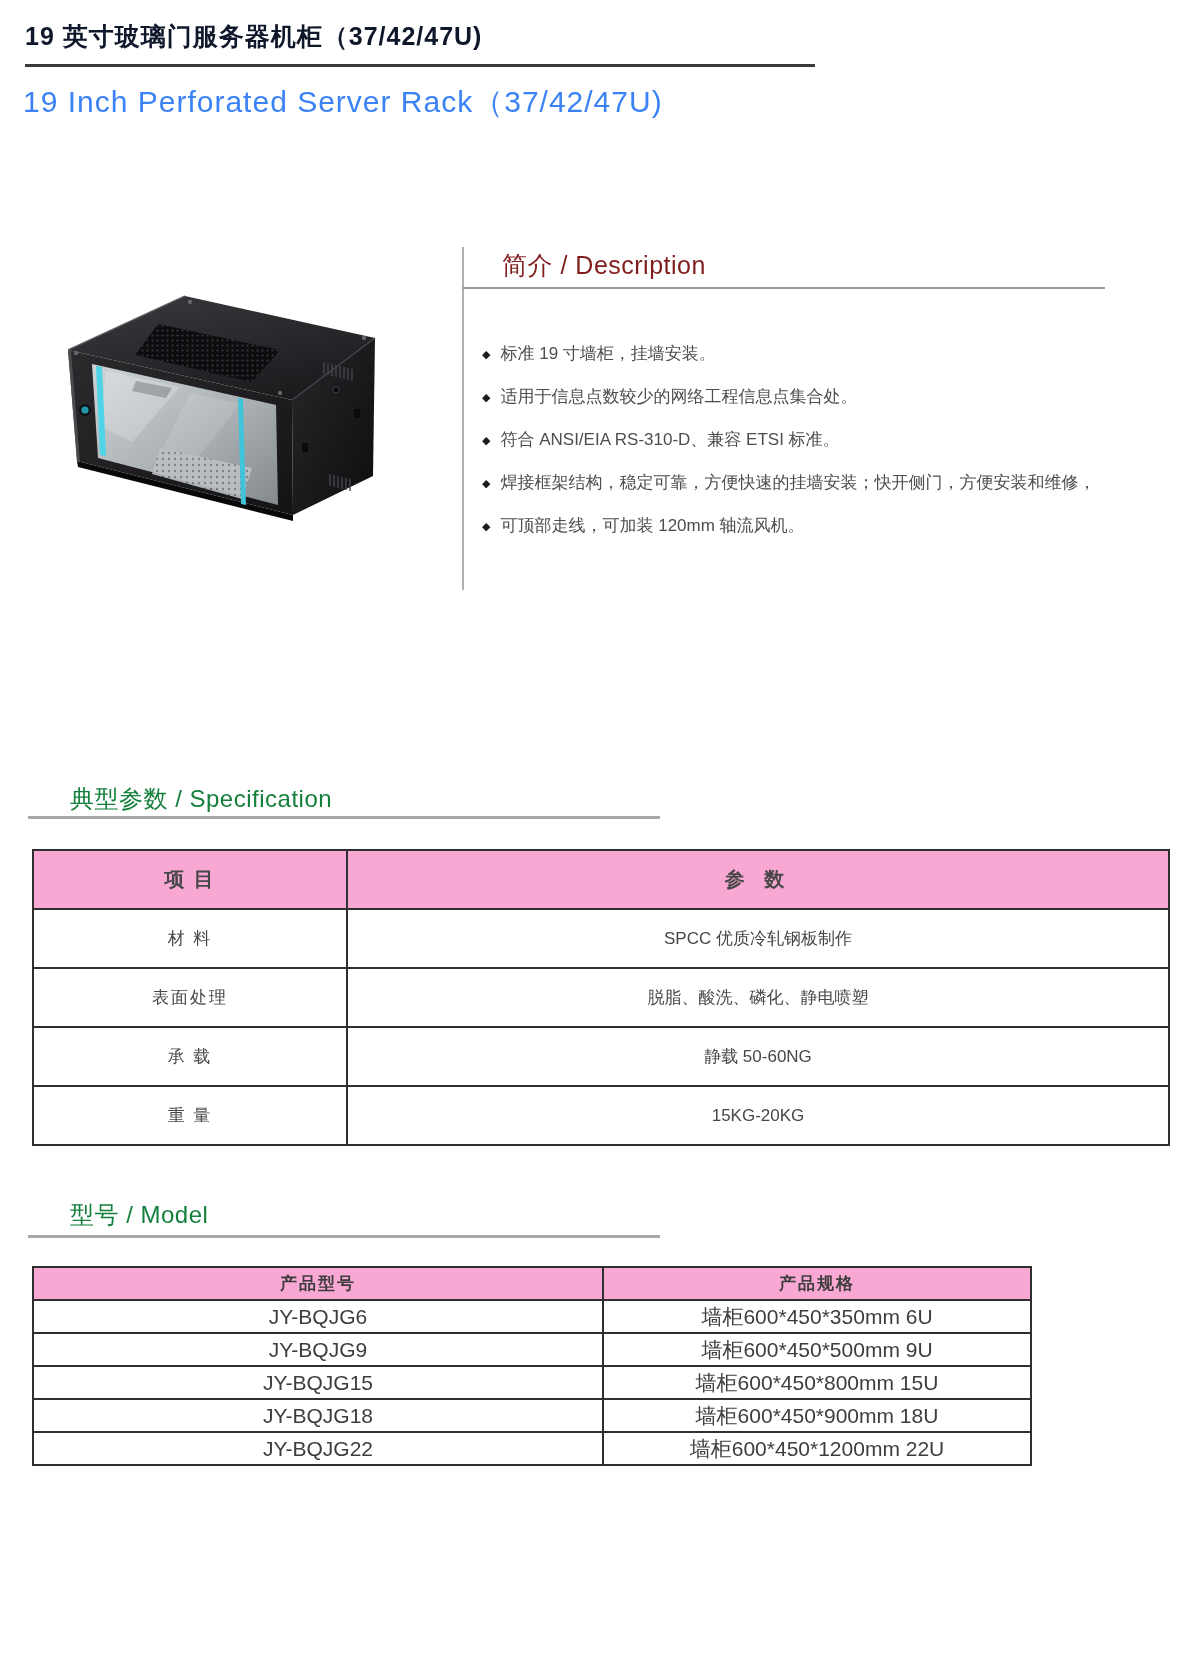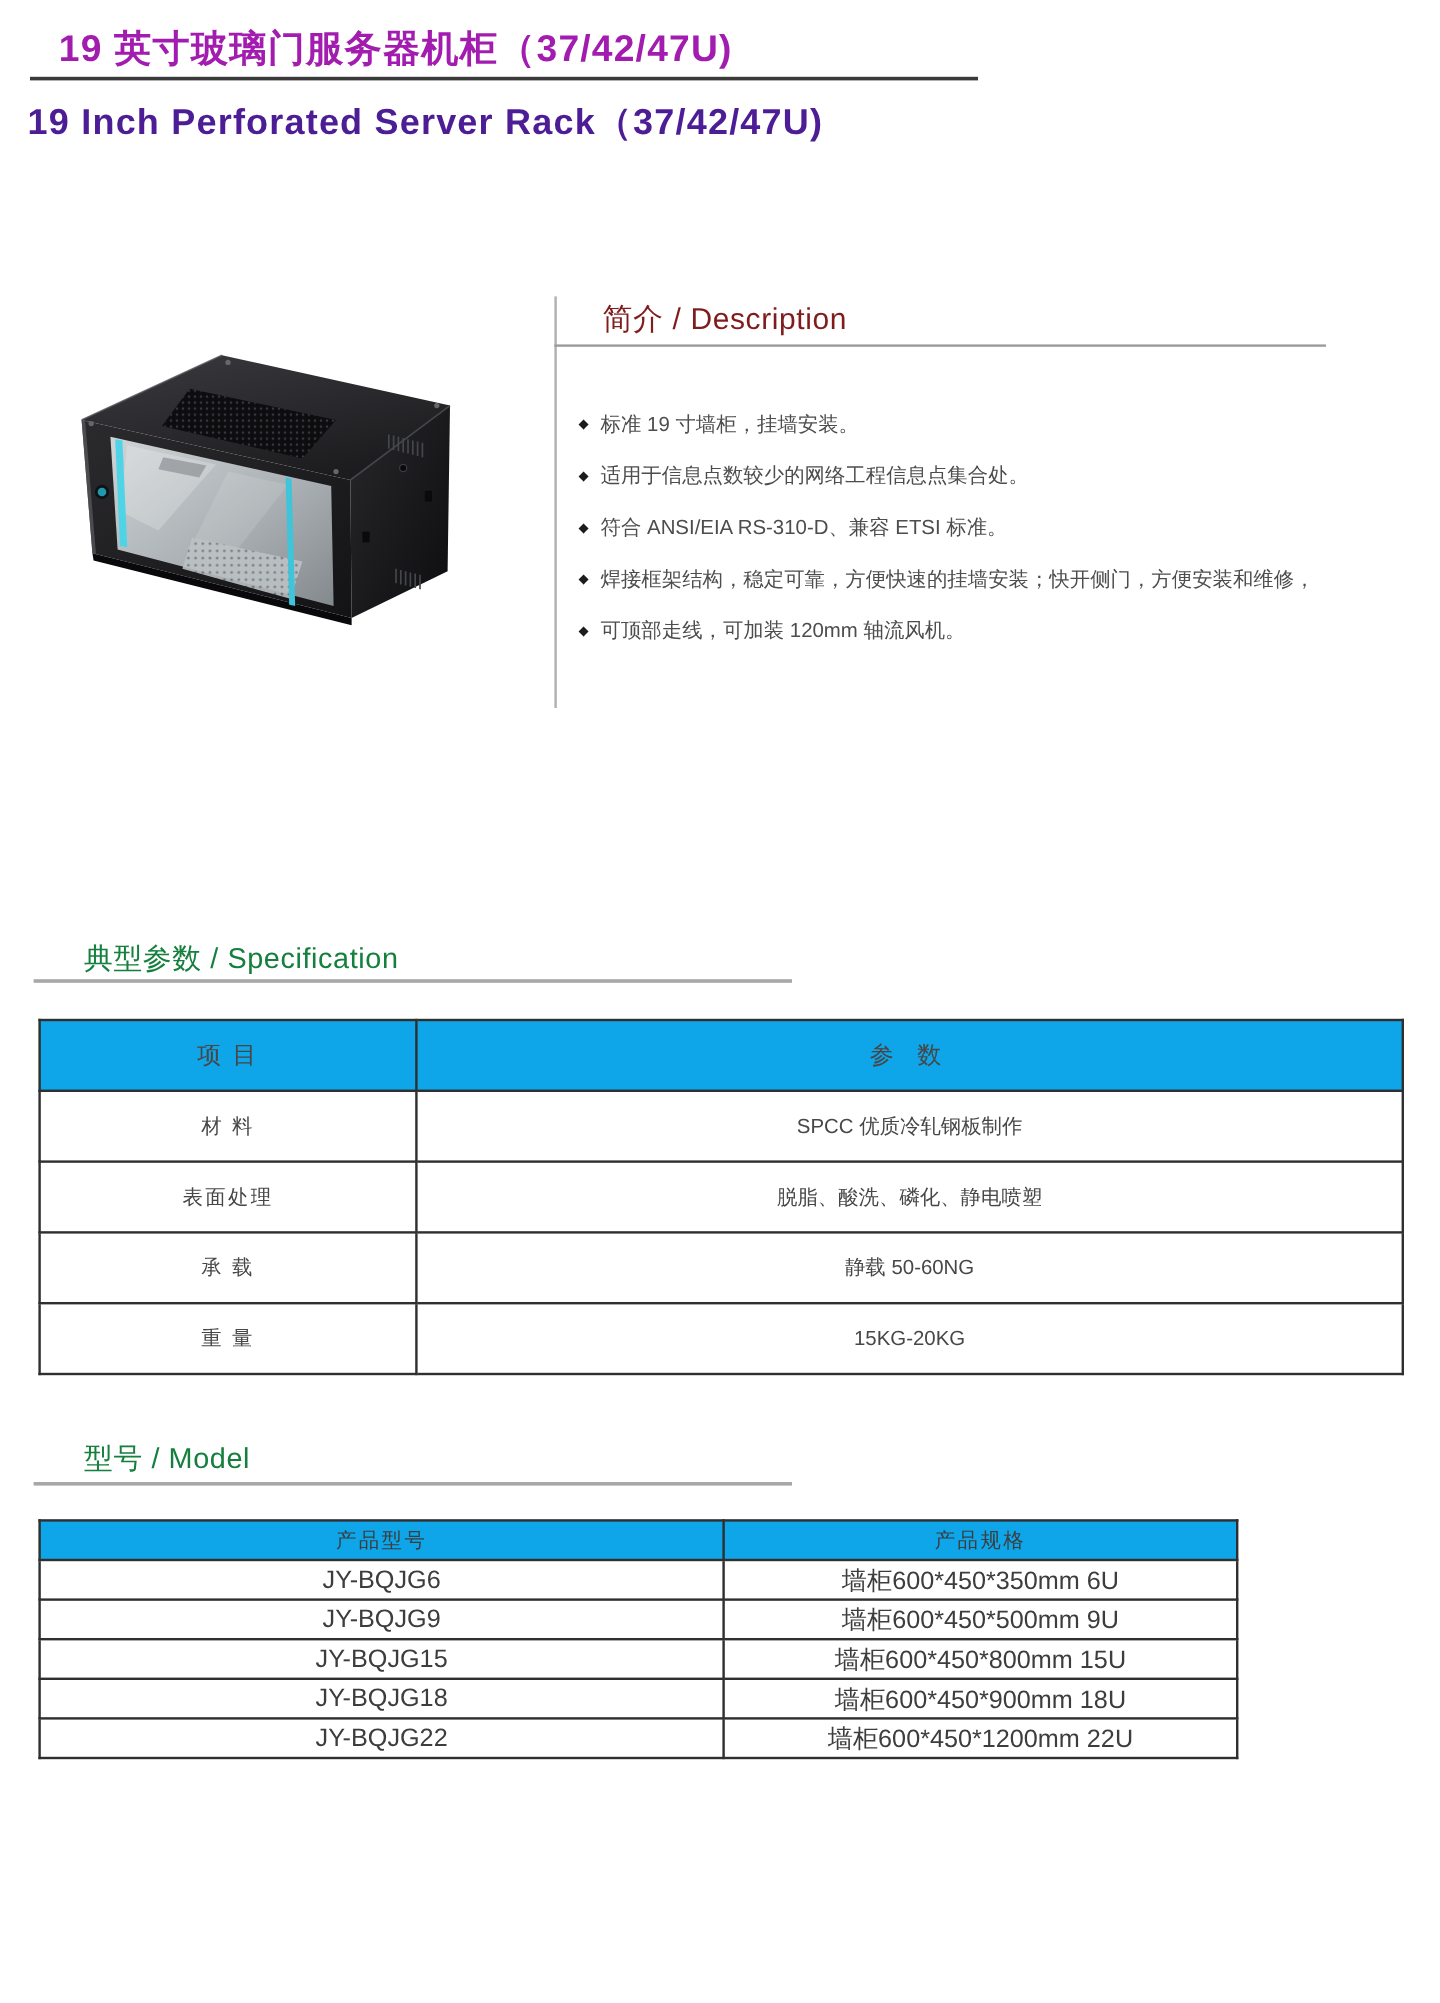--- a/index.html
+++ b/index.html
@@ -4,23 +4,23 @@
 <style>
   html,body{margin:0;padding:0;}
   body{
     width:1200px;height:1669px;position:relative;background:#ffffff;
     font-family:"Liberation Sans","DejaVu Sans",sans-serif;color:#222;
     overflow:hidden;
   }
   .abs{position:absolute;}
 
   
-  .title-cn{left:25px;top:20px;font-size:31px;font-weight:700;color:#a21caf;letter-spacing:1px;margin-left:24px;}
+  .title-cn{left:25px;top:20px;font-size:25px;font-weight:700;color:#0f172a;letter-spacing:1px;}
   .title-rule{left:25px;top:64px;width:790px;height:3px;background:#3a3a3a;}
-  .title-en{left:23px;top:82px;font-size:30px;font-weight:700;color:#4c1d95;letter-spacing:1px;}
+  .title-en{left:23px;top:82px;font-size:30px;font-weight:400;color:#3b82f6;letter-spacing:1px;}
 
   
   .figure{left:40px;top:258px;width:360px;height:285px;}
 
   
   .desc-vline{left:462px;top:247px;width:2px;height:343px;background:#b0b0b0;}
   .desc-heading{left:502px;top:249px;font-size:25px;color:#7f1d1d;letter-spacing:.5px;}
   .desc-hline{left:462px;top:287px;width:643px;height:2px;background:#9c9c9c;}
   .bullets{left:482px;top:344px;width:640px;list-style:none;margin:0;padding:0;}
   .bullets li{display:flex;align-items:flex-start;margin-bottom:23px;font-size:17px;color:#4d4d4d;line-height:20px;}
@@ -32,21 +32,21 @@
   .model-heading{left:70px;top:1199px;}
   .sec-rule{width:632px;height:3px;background:#a8a8a8;}
   .spec-rule{left:28px;top:816px;}
   .model-rule{left:28px;top:1235px;}
 
   
   table{border-collapse:collapse;table-layout:fixed;}
   .spec-table{left:32px;top:849px;width:1138px;}
   .model-table{left:32px;top:1266px;width:1000px;}
   td{border:2px solid #2f2f2f;text-align:center;vertical-align:middle;padding:0;}
-  .green-hd{background:#0ea5e9;color:#ffffff;font-weight:400;}
+  .green-hd{background:#f9a8d4;color:#ffffff;font-weight:700;}
   .spec-table td{font-size:17px;color:#474747;}
   .spec-table .green-hd{font-size:20px;letter-spacing:7px;}
   .spec-table tr{height:59px;}
   .spec-table .c1{width:312px;letter-spacing:2px;}
   .model-table td{font-size:21px;color:#3d3d3d;}
   .model-table .green-hd{font-size:17px;letter-spacing:2px;}
   .model-table tr{height:33px;}
   .model-table .c1{width:568px;}
 </style>
 </head>

